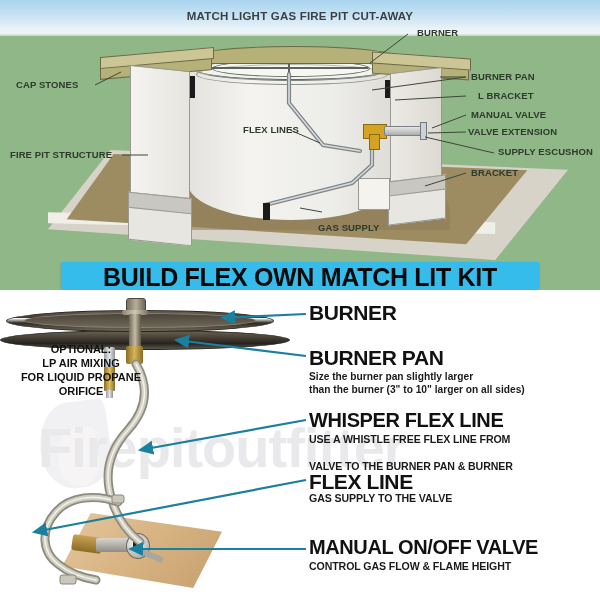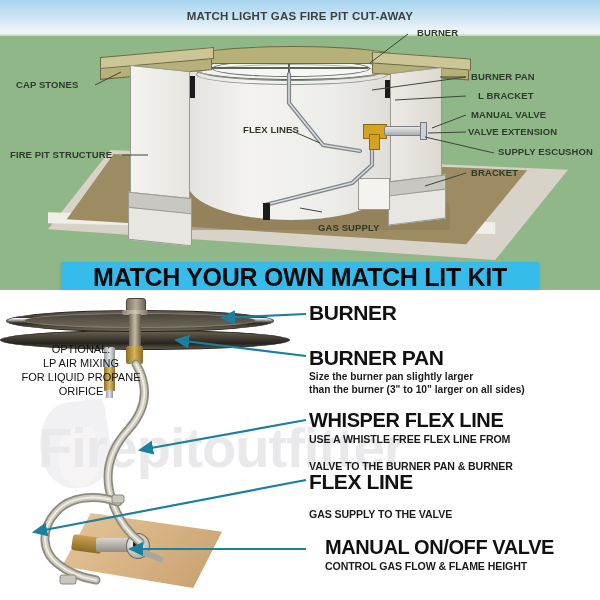--- a/index.html
+++ b/index.html
@@ -480,21 +480,21 @@
     white-space: nowrap;
   }
   .kit-sub.caps { font-size: 10.6px; letter-spacing: -.1px; }
 
   .optional-note {
     position: absolute;
     left: 6px; top: 346px;
     width: 150px;
     text-align: center;
     font-size: 11px;
-    font-weight: normal;
+    font-weight: bold;
     color: #111;
     line-height: 1.28;
     white-space: nowrap;
   }
 </style>
 </head>
 <body>
 
 <div id="page">
 
@@ -576,21 +576,21 @@
     <div class="clabel" style="left:468px; top:126px;">VALVE EXTENSION</div>
     <div class="clabel" style="left:498px; top:146px;">SUPPLY ESCUSHON</div>
     <div class="clabel" style="left:471px; top:167px;">BRACKET</div>
     <div class="clabel" style="left:16px;  top:79px;">CAP STONES</div>
     <div class="clabel" style="left:10px;  top:149px;text-align:right;">FIRE PIT STRUCTURE</div>
     <div class="clabel" style="left:243px; top:124px;">FLEX LINES</div>
     <div class="clabel" style="left:318px; top:206px;margin-top:16px;">GAS SUPPLY</div>
   </div>
 
   <div id="banner">
-    <span class="banner-text">MATCH YOUR OWN MATCH LIT KIT</span>
+    <span class="banner-text">BUILD FLEX OWN MATCH LIT KIT</span>
   </div>
 
   <div id="kit">
 
     <div class="wm-flame"></div>
     <div class="wm-flame2"></div>
     <div class="watermark">Firepitoutfitter</div>
 
     <div class="disc-bottom"></div>
     <div class="disc-top"></div>
@@ -659,22 +659,22 @@
     </div>
 
     <div class="kit-item" style="top:120px;">
       <div class="kit-head small">WHISPER FLEX LINE</div>
       <div class="kit-sub caps">USE A WHISTLE FREE FLEX LINE FROM</div>
       <div class="kit-sub caps" style="margin-top:14px;">VALVE TO THE BURNER PAN &amp; BURNER</div>
     </div>
 
     <div class="kit-item" style="top:181px;">
       <div class="kit-head">FLEX LINE</div>
-      <div class="kit-sub caps" style="margin-top:16px;">GAS SUPPLY TO THE VALVE</div>
+      <div class="kit-sub caps" style="margin-top:0;">GAS SUPPLY TO THE VALVE</div>
     </div>
 
-    <div class="kit-item" style="top:247px;margin-left:16px;">
+    <div class="kit-item" style="top:247px;">
       <div class="kit-head small">MANUAL ON/OFF VALVE</div>
       <div class="kit-sub caps">CONTROL GAS FLOW &amp; FLAME HEIGHT</div>
     </div>
 
   </div>
 </div>
 
 </body></html>

